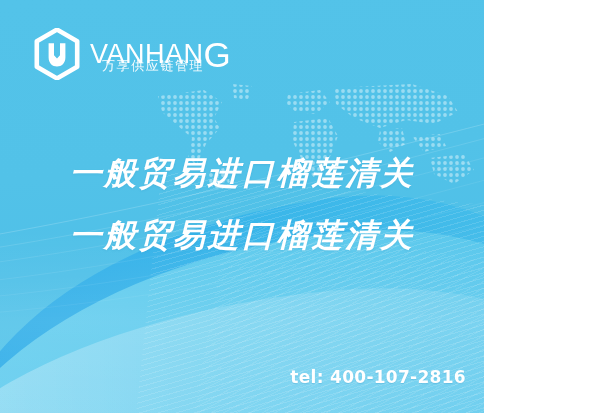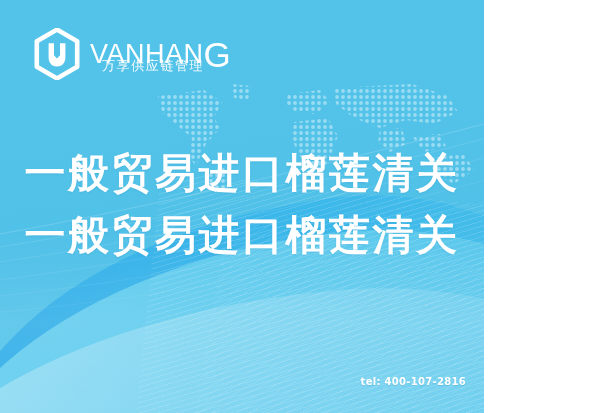--- a/index.html
+++ b/index.html
@@ -174,34 +174,35 @@
     left: 0;
     right: 0;
     top: 142px;
     text-align: center;
     color: #ffffff;
     font-weight: bold;
     font-family: "DejaVu Sans", "Liberation Sans", sans-serif;
   }
   .headline-line {
     display: block;
-    font-size: 41px;
+    font-size: 32px;
     line-height: 62px;
     letter-spacing: 2.5px;
     white-space: nowrap;
     text-shadow: 0 1px 2px rgba(40,140,190,0.18);
+    font-style: italic;
   }
 
   
   .phone {
     position: absolute;
     right: 18px;
     bottom: 26px;
     color: #ffffff;
-    font-size: 10px;
+    font-size: 17px;
     font-weight: bold;
     letter-spacing: 0.3px;
     white-space: nowrap;
     font-family: "DejaVu Sans", "Liberation Sans", sans-serif;
     text-shadow: 0 1px 1px rgba(40,140,190,0.25);
   }
 </style>
 </head>
 <body>
 

